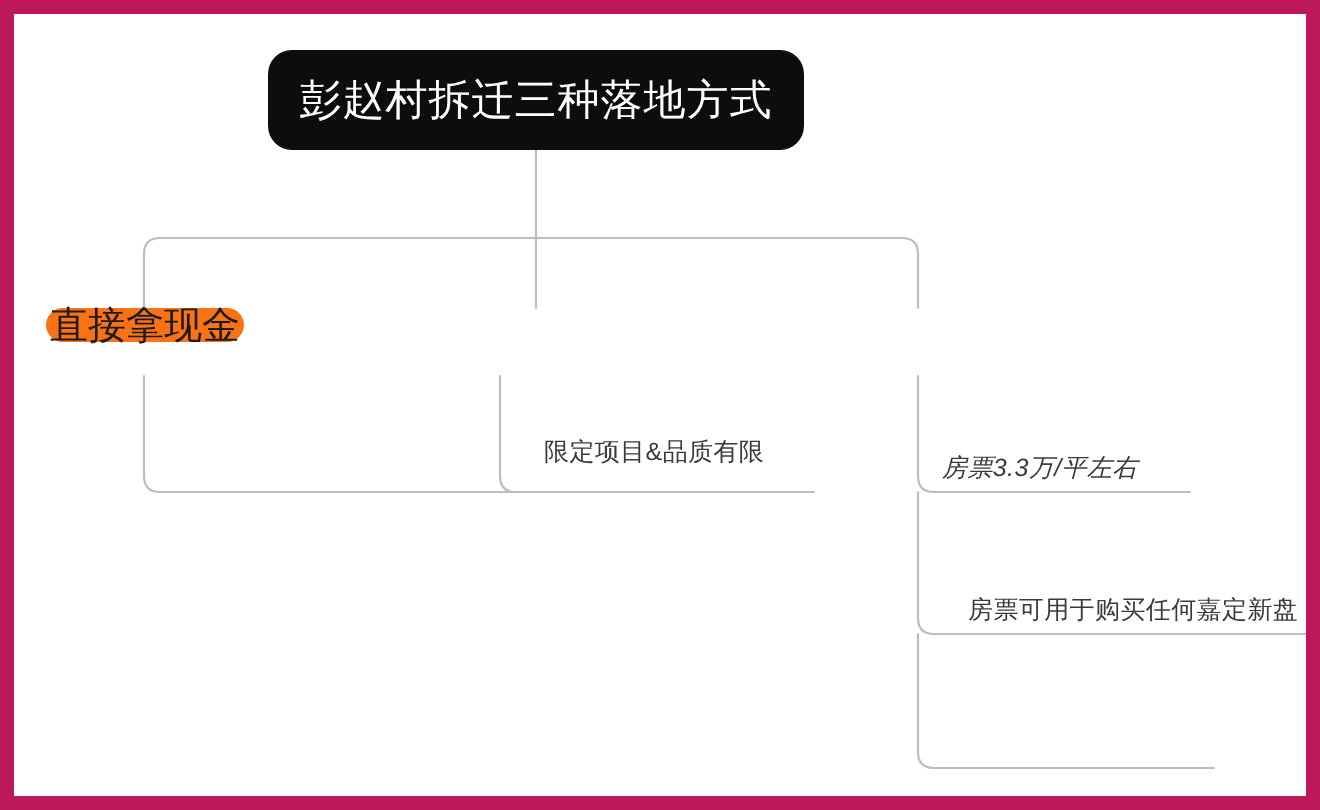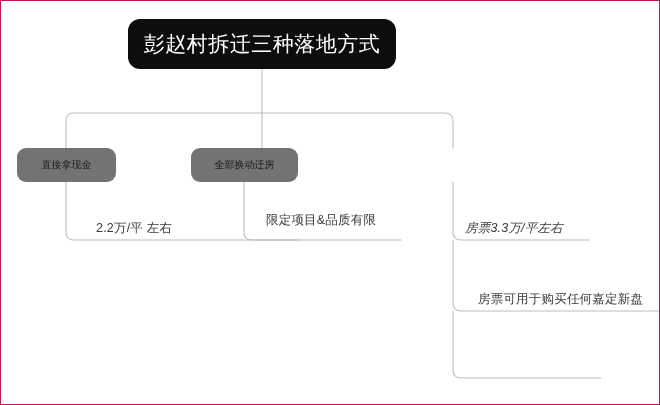--- a/index.html
+++ b/index.html
@@ -8,21 +8,21 @@
     background: #ffffff;
   }
   body {
     font-family: "Liberation Sans", "DejaVu Sans", sans-serif;
   }
   #canvas {
     position: relative;
     width: 660px;
     height: 405px;
     background: #ffffff;
-    border: 1px solid #be185d;
+    border: 7px solid #be185d;
     box-sizing: border-box;
     overflow: hidden;
   }
   #connectors {
     position: absolute;
     left: 0;
     top: 0;
     width: 660px;
     height: 405px;
     pointer-events: none;
@@ -40,25 +40,25 @@
     color: #ffffff;
     border-radius: 12px;
     font-size: 21px;
     letter-spacing: 0.5px;
     left: 127px;
     top: 18px;
     width: 268px;
     height: 50px;
   }
   .node-branch {
-    background: #737373;
+    background: #f97316;
     color: #1b1b1b;
     border-radius: 9px;
-    font-size: 10px;
-    height: 34px;
+    font-size: 19px;
+    height: 17px;
   }
   .leaf-label {
     position: absolute;
     color: #3a3a3a;
     font-size: 12.5px;
     white-space: nowrap;
     letter-spacing: 0.2px;
   }
 </style>
 </head>
@@ -86,26 +86,22 @@
   </svg>
 
   <div class="node node-root">
     <span>彭赵村拆迁三种落地方式</span>
   </div>
 
   <div class="node node-branch" style="left:16px; top:147px; width:99px;">
     <span>直接拿现金</span>
   </div>
 
-  <div class="node node-branch" style="left:190px; top:147px; width:107px;">
-    <span>全部换动迁房</span>
-  </div>
 
 
-  <div class="leaf-label" style="left:95px; top:219px;">2.2万/平 左右</div>
 
   <div class="leaf-label" style="left:265px; top:211px;">限定项目&amp;品质有限</div>
 
   <div class="leaf-label" style="left:464px; top:219px;font-style:italic;">房票3.3万/平左右</div>
 
   <div class="leaf-label" style="left:477px; top:290px;">房票可用于购买任何嘉定新盘</div>
 
 
 </div>
 

